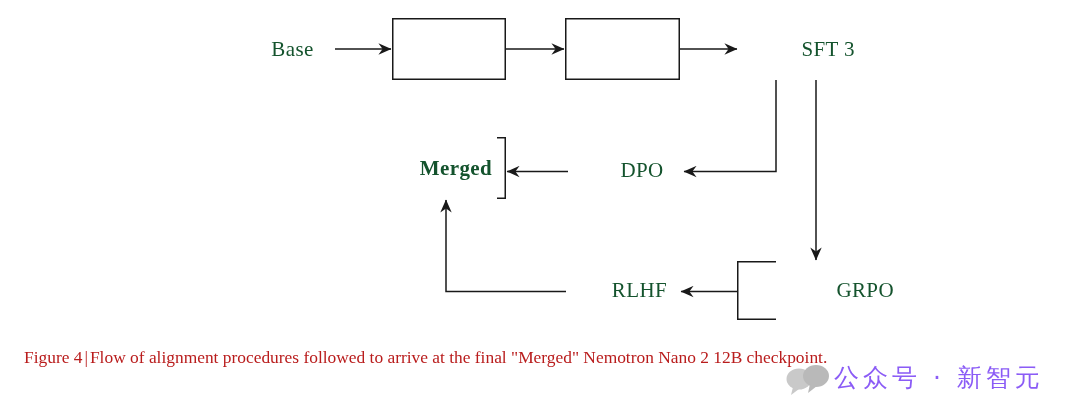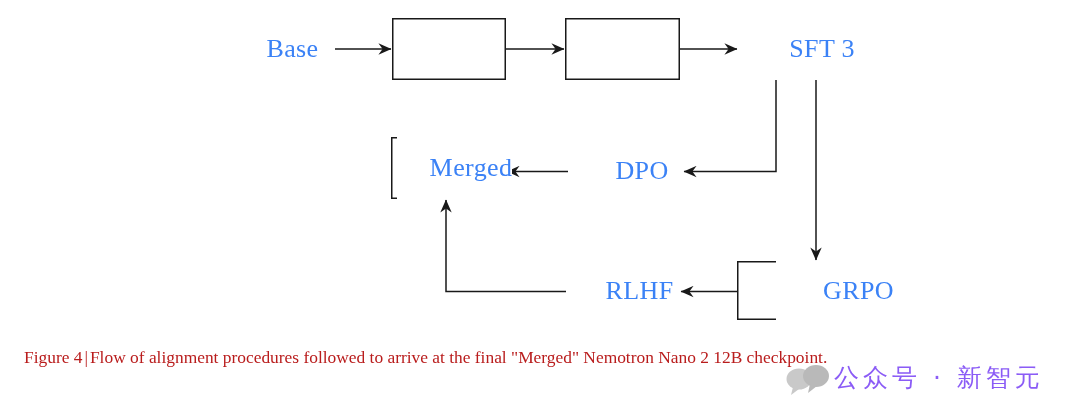--- a/index.html
+++ b/index.html
@@ -27,22 +27,22 @@
     position: absolute;
     box-sizing: border-box;
     border: 1.5px solid #191919;
     background: #ffffff;
     display: flex;
     align-items: center;
     justify-content: center;
   }
   .node-label {
     font-family: "Liberation Serif", "DejaVu Serif", serif;
-    font-size: 26px;
-    color: #3b82f6;
+    font-size: 21px;
+    color: #14532d;
     letter-spacing: 0.4px;
     white-space: nowrap;
     line-height: 1;
     margin-left: 33px;
   }
   #caption {
     position: absolute;
     left: 24px;
     top: 344px;
     width: 1038px;
@@ -134,21 +134,21 @@
 
     <path d="M 566 291.5 L 446 291.5 L 446 200" fill="none" stroke="#191919" stroke-width="1.5" marker-end="url(#arrowStealth)"></path>
   </svg>
 
   <div class="node-box" style="left:217px;top:18px;width:118px;height:62px;border:none;">
     <span class="node-label">Base</span>
   </div>
   <div class="node-box" style="left:738px;top:18px;width:117px;height:62px;border:none;justify-content:flex-end;">
     <span class="node-label">SFT 3</span>
   </div>
-  <div class="node-box" style="left:397px;top:137px;width:115px;height:62px;border:none;">
+  <div class="node-box" style="left:382px;top:137px;width:115px;height:62px;border:none;font-weight:bold;">
     <span class="node-label">Merged</span>
   </div>
   <div class="node-box" style="left:566px;top:261px;width:114px;height:59px;border:none;">
     <span class="node-label">RLHF</span>
   </div>
   <div class="node-box" style="left:568px;top:141px;width:115px;height:59px;border:none;">
     <span class="node-label">DPO</span>
   </div>
   <div class="node-box" style="left:776px;top:261px;width:118px;height:59px;border:none;justify-content:flex-end;">
     <span class="node-label">GRPO</span>

